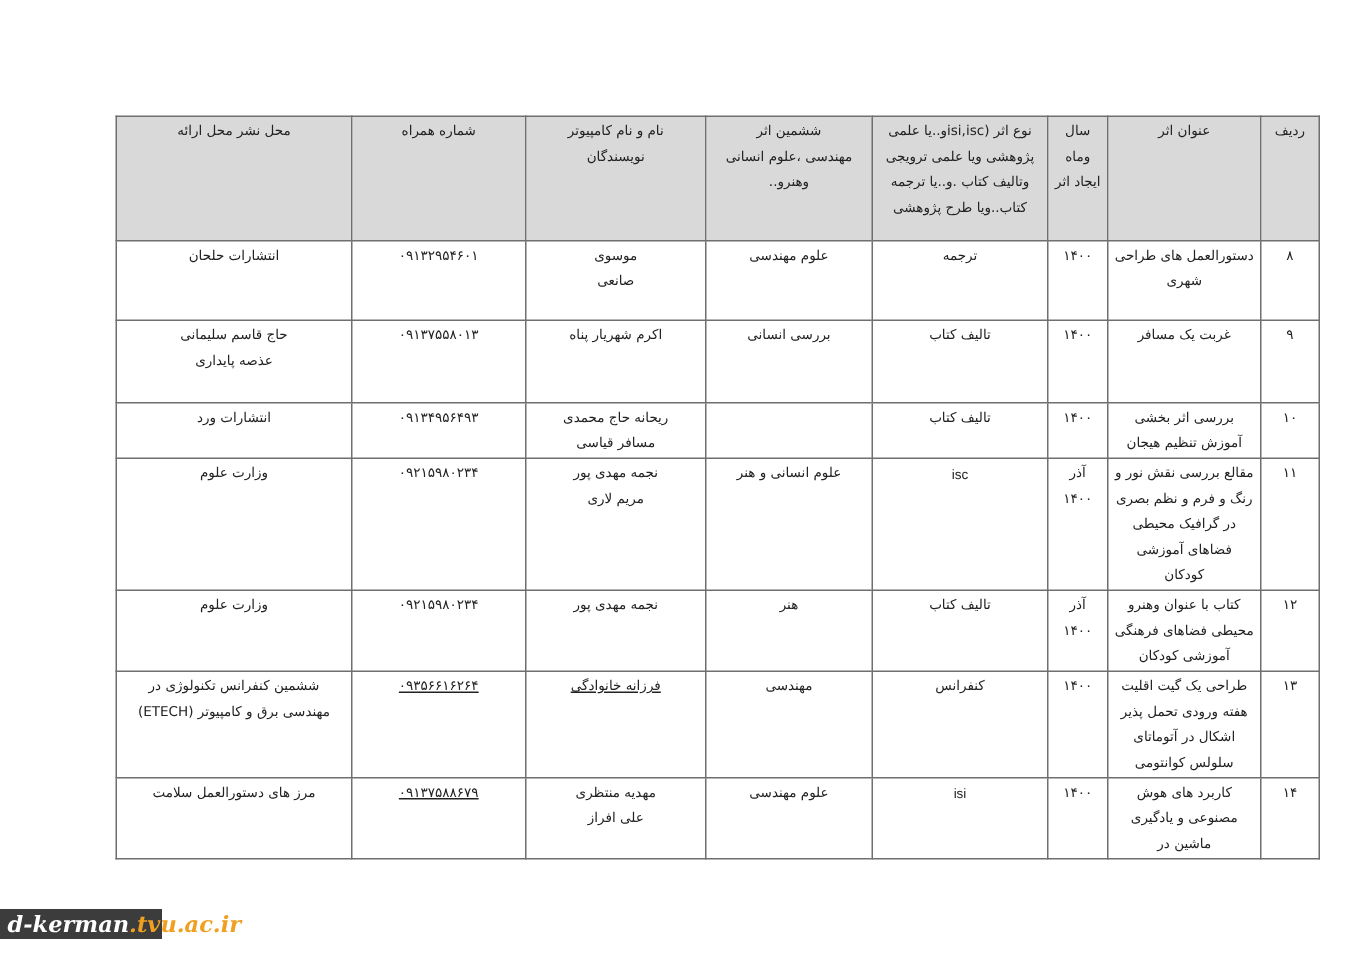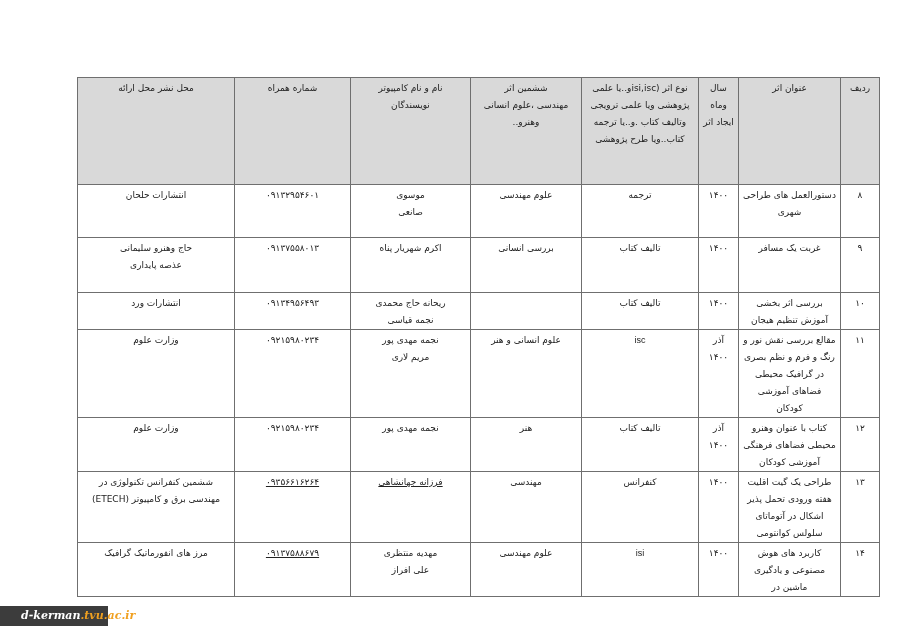--- a/index.html
+++ b/index.html
@@ -35,41 +35,41 @@
     font-size: 9px;
     line-height: 17px;
     text-align: center;
     vertical-align: top;
     padding: 2px 4px 0 4px;
     font-weight: normal;
     overflow: hidden;
   }
   table.works thead th {
     background: #d9d9d9;
-    height: 107px;
+    height: 83px;
     box-sizing: border-box;
   }
   th.mid { vertical-align: middle; }
   td.bold { font-weight: bold; text-decoration: underline; }
   td.latin { font-family: Liberation Sans, sans-serif; font-size: 10px; }
   td.phone { direction: ltr; letter-spacing: 0.3px; }
   .line { display: block; }
   .logo {
     position: absolute;
     left: 0;
     top: 606px;
     width: 108px;
     height: 20px;
     background: #3c3c3c;
     font-family: "DejaVu Serif", serif;
     font-style: italic;
     font-weight: bold;
-    font-size: 11px;
+    font-size: 15px;
     line-height: 20px;
-    padding-left: 21px;
+    padding-left: 5px;
     box-sizing: border-box;
     white-space: nowrap;
   }
   .logo .p1 { color: #ffffff; }
   .logo .p2 { color: #f0a020; }
 </style>
 </head>
 <body>
 
 <div class="page">
@@ -138,36 +138,36 @@
         <td>
             <span class="line">۱۴۰۰</span>
           </td>
         <td>تالیف کتاب</td>
         <td>بررسی انسانی</td>
         <td>
           <span class="line">اکرم شهریار پناه</span>
         </td>
         <td class="phone">۰۹۱۳۷۵۵۸۰۱۳</td>
         <td>
-          <span class="line">حاج وهنرو سلیمانی</span>
+          <span class="line">حاج قاسم سلیمانی</span>
           <span class="line">عذصه پایداری</span>
         </td>
       </tr>
 
       <tr style="height:35px">
         <td>۱۰</td>
         <td>بررسی اثر بخشی آموزش تنظیم هیجان</td>
         <td>
             <span class="line">۱۴۰۰</span>
           </td>
         <td>تالیف کتاب</td>
         <td></td>
         <td>
           <span class="line">ریحانه حاج محمدی</span>
-          <span class="line">نجمه قیاسی</span>
+          <span class="line">مسافر قیاسی</span>
         </td>
         <td class="phone">۰۹۱۳۴۹۵۶۴۹۳</td>
         <td>
             <span class="line">انتشارات ورد</span>
           </td>
       </tr>
 
       <tr style="height:69px">
         <td>۱۱</td>
         <td>مقالع بررسی نقش نور و رنگ و فرم و نظم بصری در گرافیک محیطی فضاهای آموزشی کودکان</td>
@@ -207,21 +207,21 @@
 
       <tr style="height:71px">
         <td>۱۳</td>
         <td>طراحی یک گیت اقلیت هفته ورودی تحمل پذیر اشکال در آتوماتای سلولس کوانتومی</td>
         <td>
             <span class="line">۱۴۰۰</span>
           </td>
         <td>کنفرانس</td>
         <td>مهندسی</td>
         <td class="bold">
-          <span class="line">فرزانه جهانشاهی</span>
+          <span class="line">فرزانه خانوادگی</span>
         </td>
         <td class="phone bold">۰۹۳۵۶۶۱۶۲۶۴</td>
         <td>
           <span class="line">ششمین کنفرانس تکنولوژی در</span>
           <span class="line">مهندسی برق و کامپیوتر (ETECH)</span>
         </td>
       </tr>
 
       <tr style="height:35px">
         <td>۱۴</td>
@@ -230,21 +230,21 @@
             <span class="line">۱۴۰۰</span>
           </td>
         <td class="latin">isi</td>
         <td>علوم مهندسی</td>
         <td>
           <span class="line">مهدیه منتظری</span>
           <span class="line">علی افراز</span>
         </td>
         <td class="phone bold">۰۹۱۳۷۵۸۸۶۷۹</td>
         <td>
-            <span class="line">مرز های انفورماتیک گرافیک</span>
+            <span class="line">مرز های دستورالعمل سلامت</span>
           </td>
       </tr>
     </tbody>
   </table>
 
   <div class="logo">
     <span class="p1">d-kerman</span><span class="p2">.tvu.ac.ir</span>
   </div>
 </div>
 

